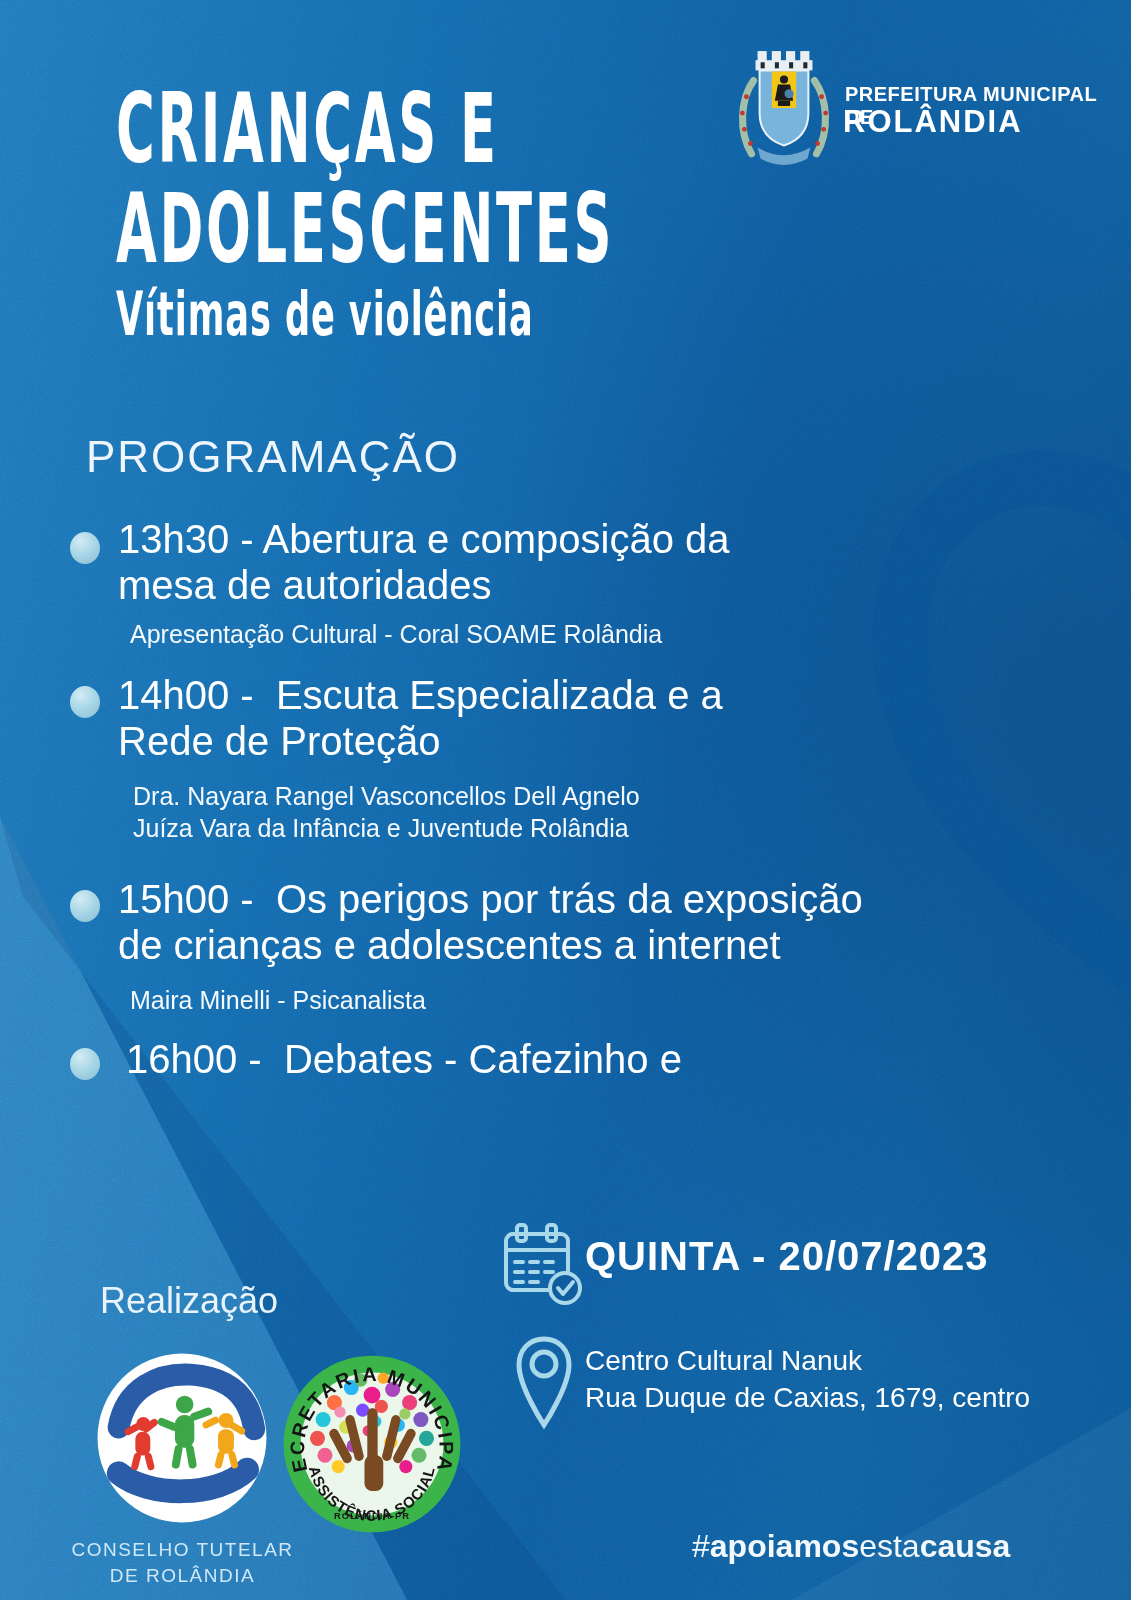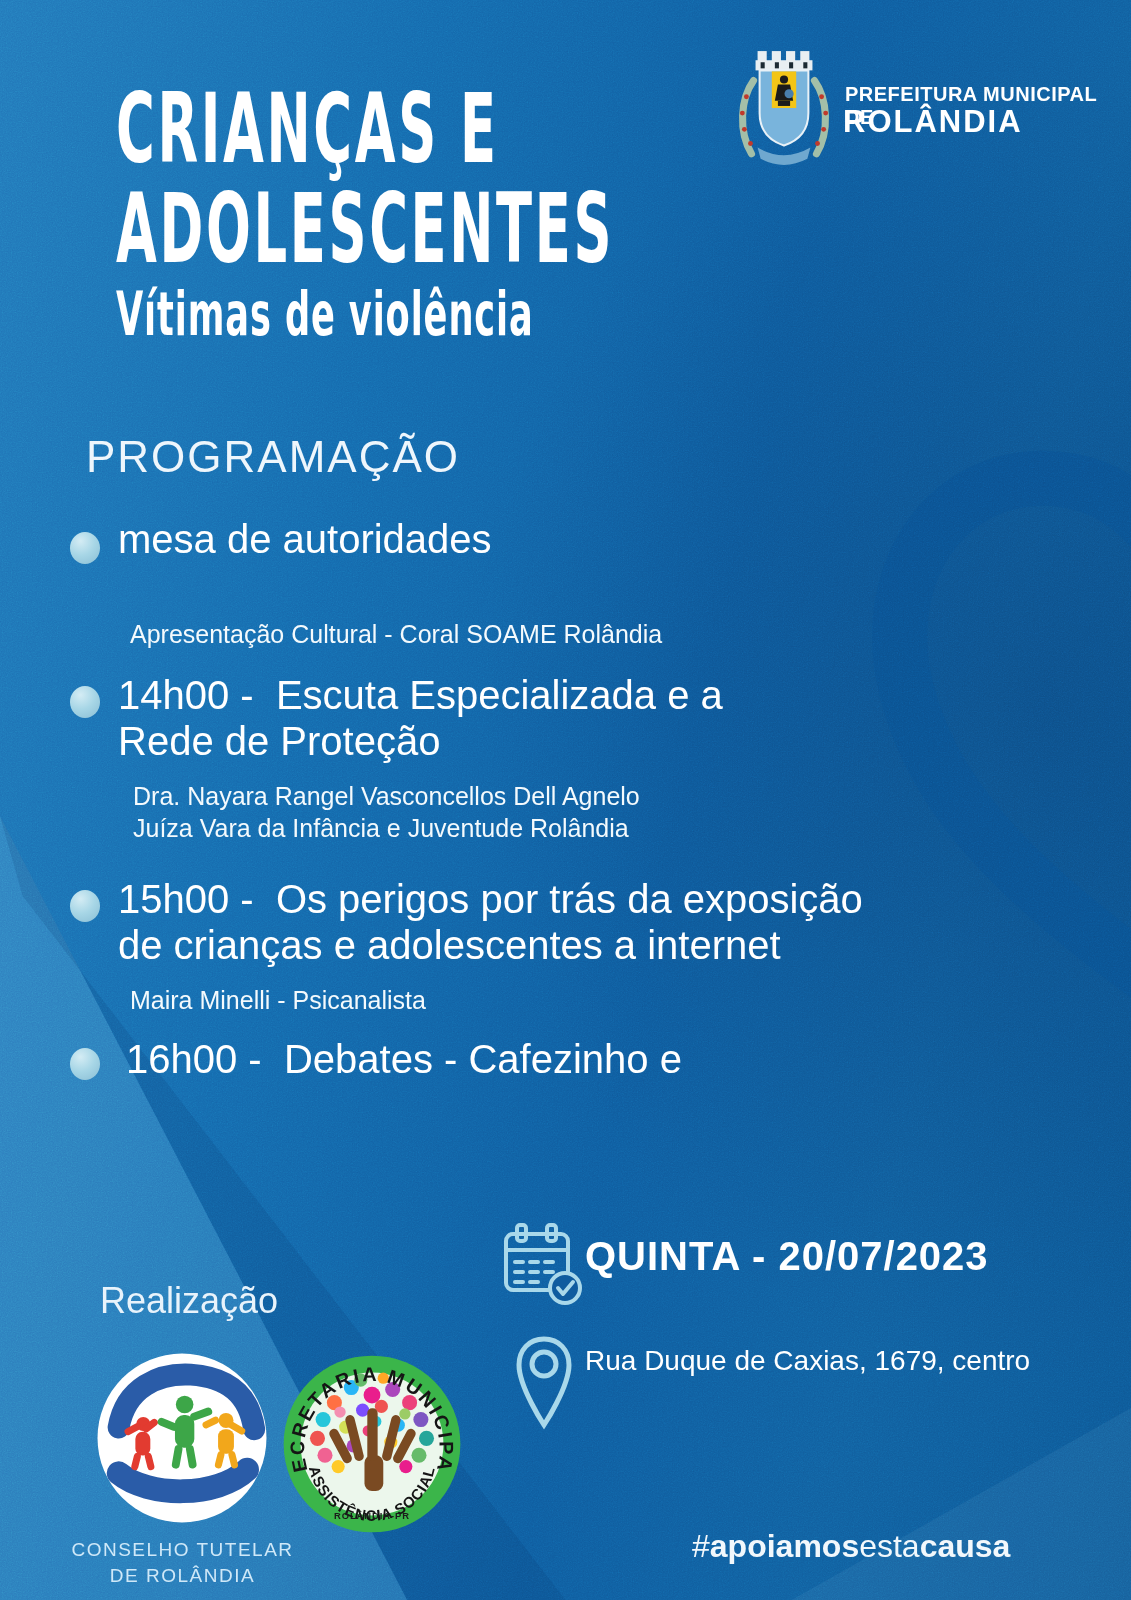--- a/index.html
+++ b/index.html
@@ -111,20 +111,21 @@
     <path d="M24,100 q26,15 52,0 l-3,11 q-23,12 -46,0 z" fill="#6fa8cf"></path>
   </svg>
 
   <div class="abs org1" style="left:845px;top:83px;">PREFEITURA MUNICIPAL DE</div>
   <div class="abs org2" style="left:843px;top:104px;">ROLÂNDIA</div>
 
   <div class="abs prog-heading" style="left:86px;top:432px;">PROGRAMAÇÃO</div>
 
   <div class="abs bullet" style="left:70px;top:532px;"></div>
   <div class="abs" style="left:118px;top:516px;">
+    <div class="sched-line">13h30 - Abertura e composição da</div>
     <div class="sched-line">mesa de autoridades</div>
   </div>
   <div class="abs sched-detail" style="left:130px;top:618px;">Apresentação Cultural - Coral SOAME Rolândia</div>
 
   <div class="abs bullet" style="left:70px;top:686px;"></div>
   <div class="abs" style="left:118px;top:672px;">
     <div class="sched-line">14h00 -  Escuta Especializada e a</div>
     <div class="sched-line">Rede de Proteção</div>
   </div>
   <div class="abs" style="left:133px;top:780px;">
@@ -166,20 +167,21 @@
   </svg>
 
   <div class="abs date-text" style="left:585px;top:1234px;">QUINTA - 20/07/2023</div>
 
   <svg class="abs" style="left:514px;top:1334px;" width="60" height="98" viewBox="0 0 60 96">
     <path d="M30,4 C15,4 5,15 5,30 C5,52 30,90 30,90 C30,90 55,52 55,30 C55,15 45,4 30,4 Z" fill="none" stroke="#a9d8ea" stroke-width="5"></path>
     <circle cx="30" cy="29" r="12" fill="none" stroke="#a9d8ea" stroke-width="5"></circle>
   </svg>
 
   <div class="abs" style="left:585px;top:1342px;">
+    <div class="venue">Centro Cultural Nanuk</div>
     <div class="venue">Rua Duque de Caxias, 1679, centro</div>
   </div>
 
   <div class="abs realiza" style="left:100px;top:1280px;">Realização</div>
 
   <svg class="abs" style="left:94px;top:1350px;" width="176" height="176" viewBox="0 0 200 200">
     <circle cx="100" cy="100" r="96" fill="#ffffff"></circle>
     <path d="M28,88 C36,42 74,26 110,28 C152,31 176,50 182,90" fill="none" stroke="#2a5ca8" stroke-width="25" stroke-linecap="round"></path>
     <path d="M28,140 C62,168 140,168 174,136" fill="none" stroke="#2a5ca8" stroke-width="27" stroke-linecap="round"></path>
 

